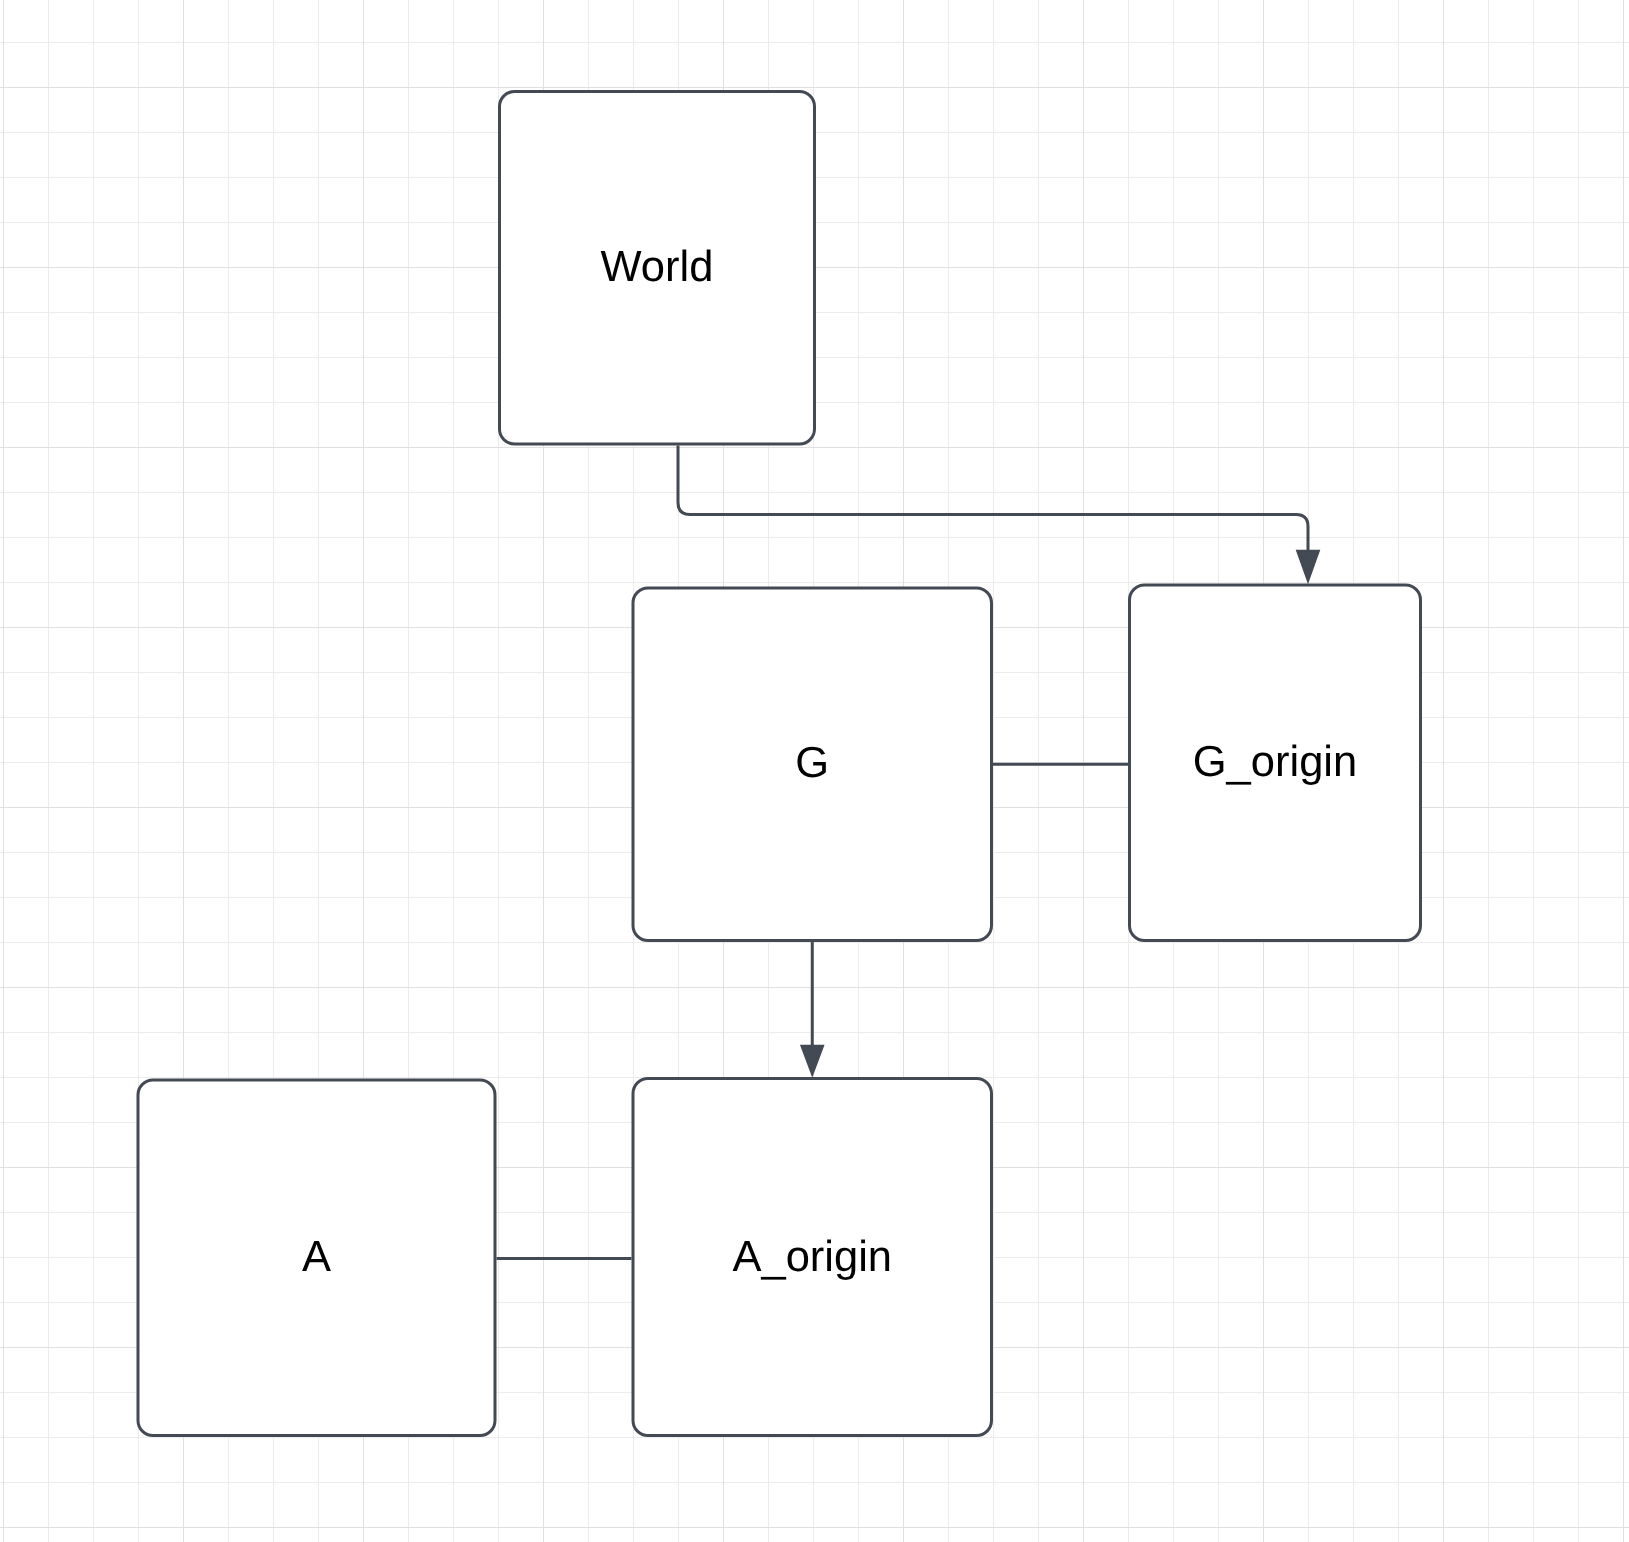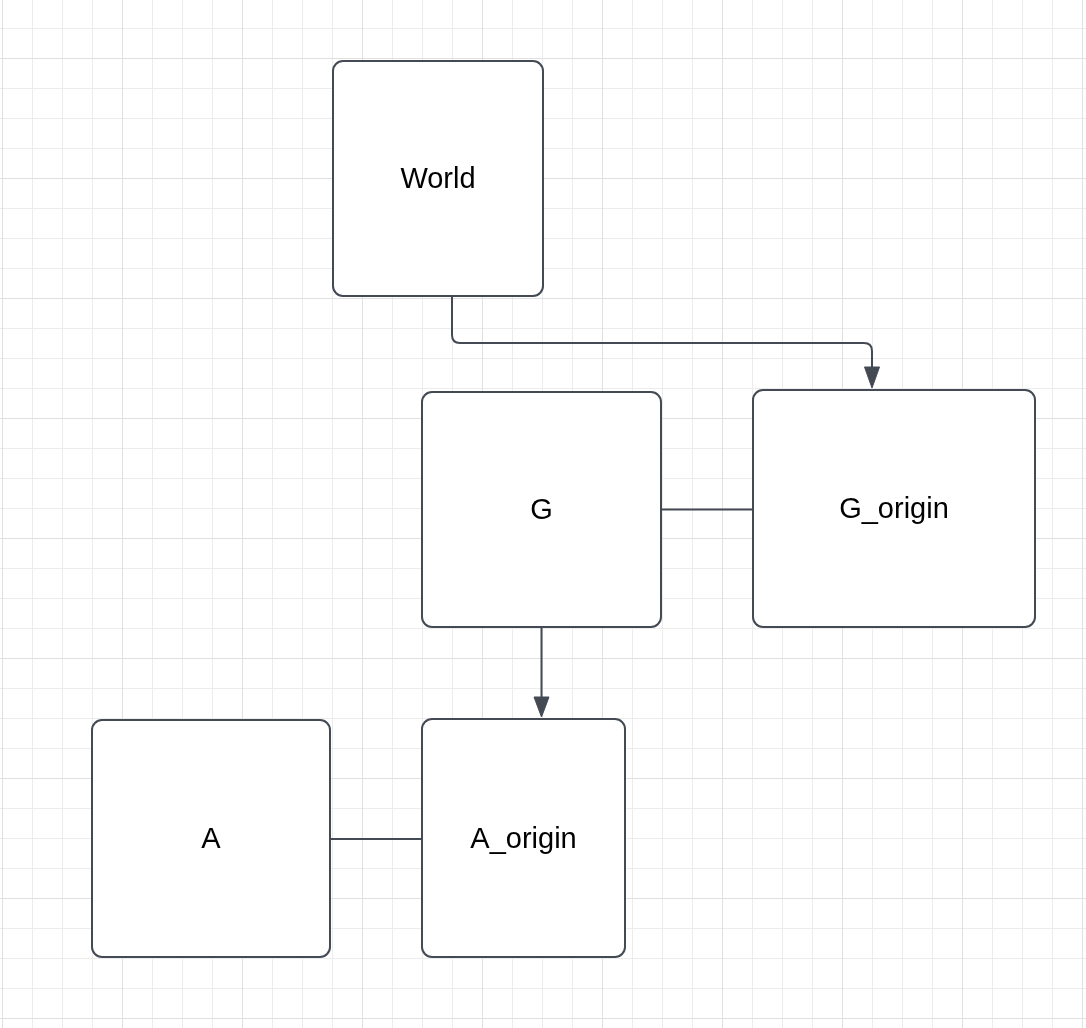--- a/index.html
+++ b/index.html
@@ -52,23 +52,23 @@
     display: flex;
     align-items: center;
     justify-content: center;
     font-size: 29px;
     color: #000000;
     cursor: default;
     white-space: nowrap;
   }
   .node-world    { left: 332px; top: 60px;  width: 212px; height: 237px; }
   .node-g        { left: 421px; top: 391px; width: 241px; height: 237px; }
-  .node-g-origin { left: 752px; top: 389px; width: 284px; height: 239px; }
+  .node-g-origin { left: 752px; top: 389px; width: 196px; height: 239px; }
   .node-a        { left: 91px;  top: 719px; width: 240px; height: 239px; }
-  .node-a-origin { left: 421px; top: 718px; width: 205px; height: 240px; }
+  .node-a-origin { left: 421px; top: 718px; width: 241px; height: 240px; }
 </style>
 </head>
 <body>
 
 <div class="canvas">
 
   <svg class="edges" viewBox="0 0 1086 1028" xmlns="http://www.w3.org/2000/svg">
 
     <g>
       <path d="M452 297 L452 335 Q452 343 460 343 L864 343 Q872 343 872 351 L872 367"></path>

